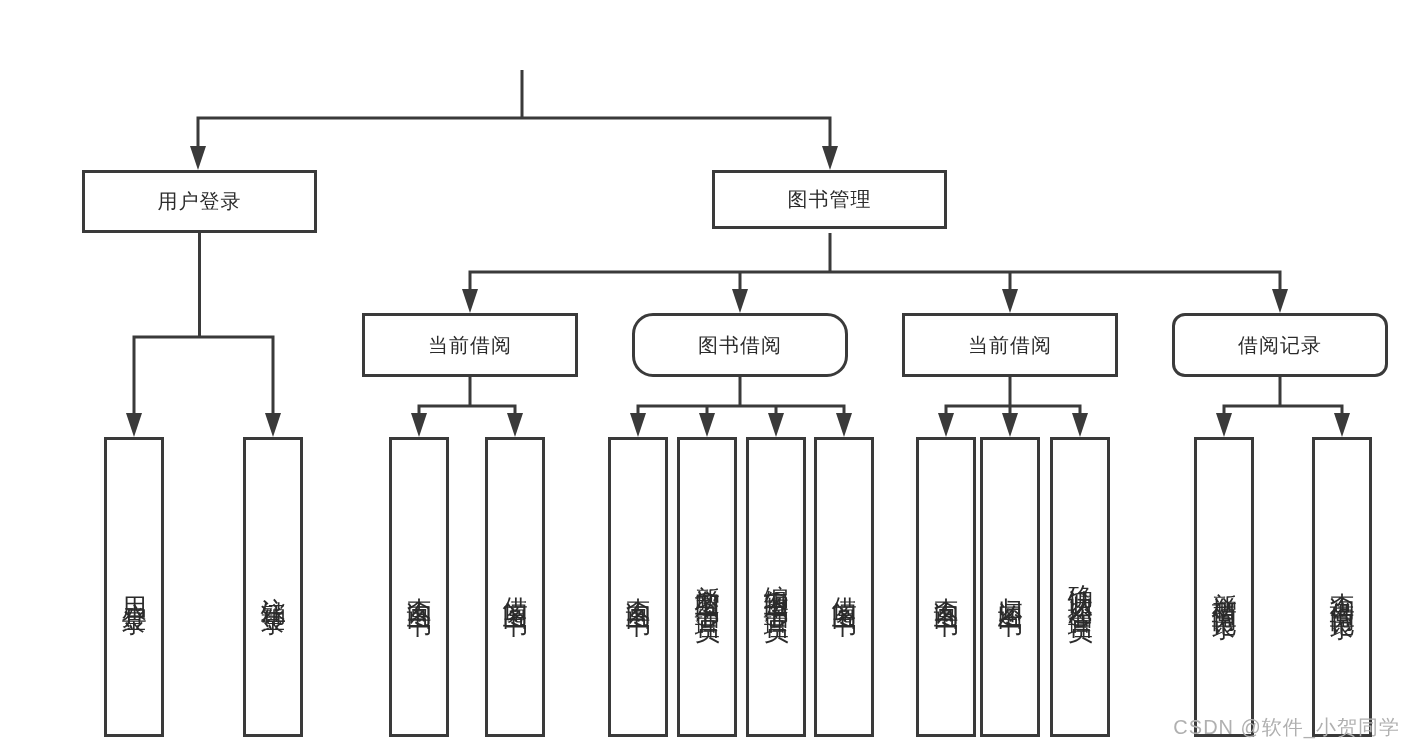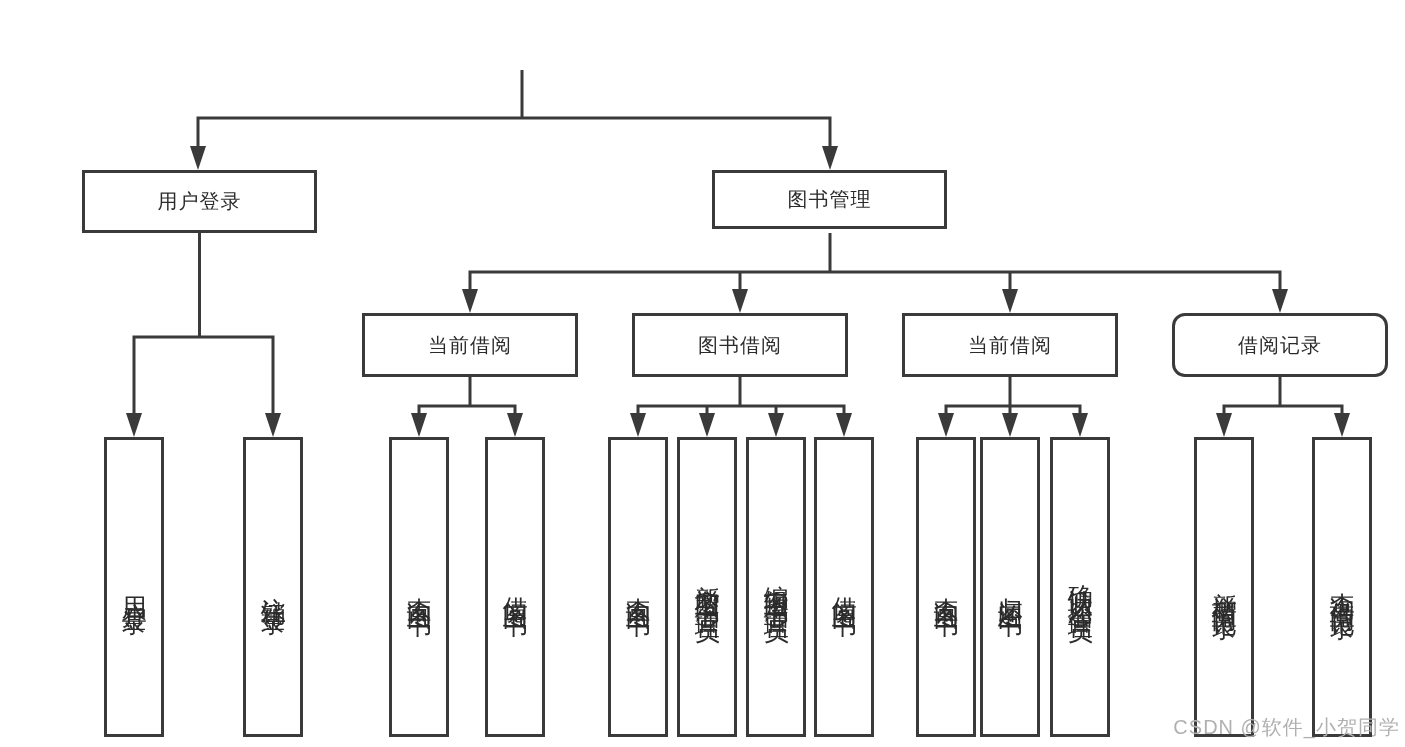--- a/index.html
+++ b/index.html
@@ -129,21 +129,21 @@
       <use href="#arrowhead" x="1224" y="437"></use>
       <use href="#arrowhead" x="1342" y="437"></use>
     </g>
   </svg>
 
 
   <div class="node" style="left:82px; top:170px; width:235px; height:63px;">用户登录</div>
   <div class="node" style="left:712px; top:170px; width:235px; height:59px;">图书管理</div>
 
   <div class="node" style="left:362px; top:313px; width:216px; height:64px;">当前借阅</div>
-  <div class="node" style="left:632px; top:313px; width:216px; height:64px;">图书借阅</div>
+  <div class="node" style="left:632px; top:313px; width:216px; height:64px;border-radius:21px;">图书借阅</div>
   <div class="node" style="left:902px; top:313px; width:216px; height:64px;">当前借阅</div>
   <div class="node" style="left:1172px; top:313px; width:216px; height:64px;border-radius:13px;">借阅记录</div>
 
   <div class="node vbox" style="left:104px; top:437px; width:60px; height:300px;">
     <span class="vtext">用户登录</span>
   </div>
   <div class="node vbox" style="left:243px; top:437px; width:60px; height:300px;">
     <span class="vtext">注销登录</span>
   </div>
 

